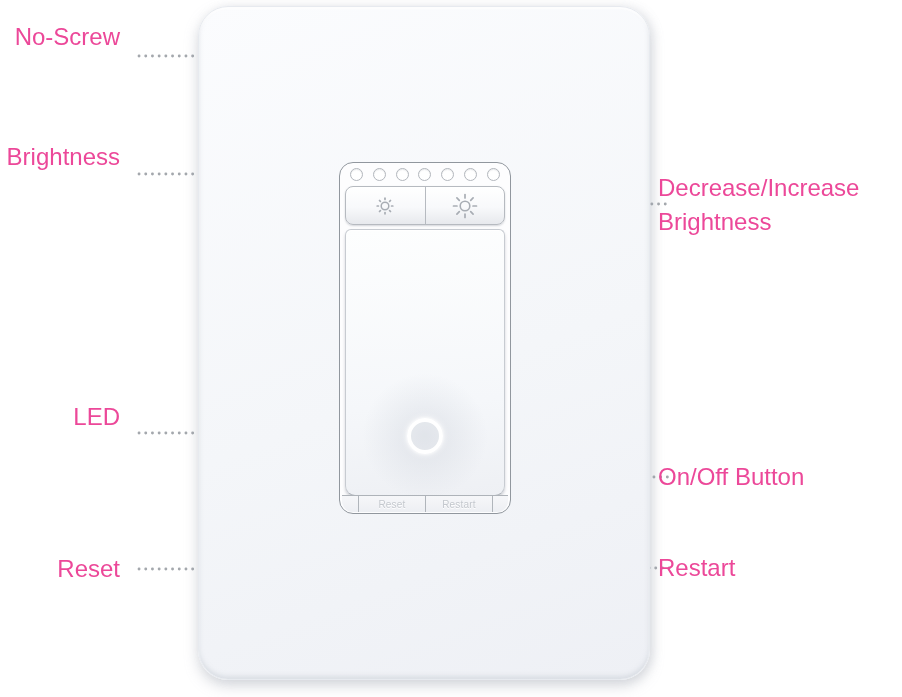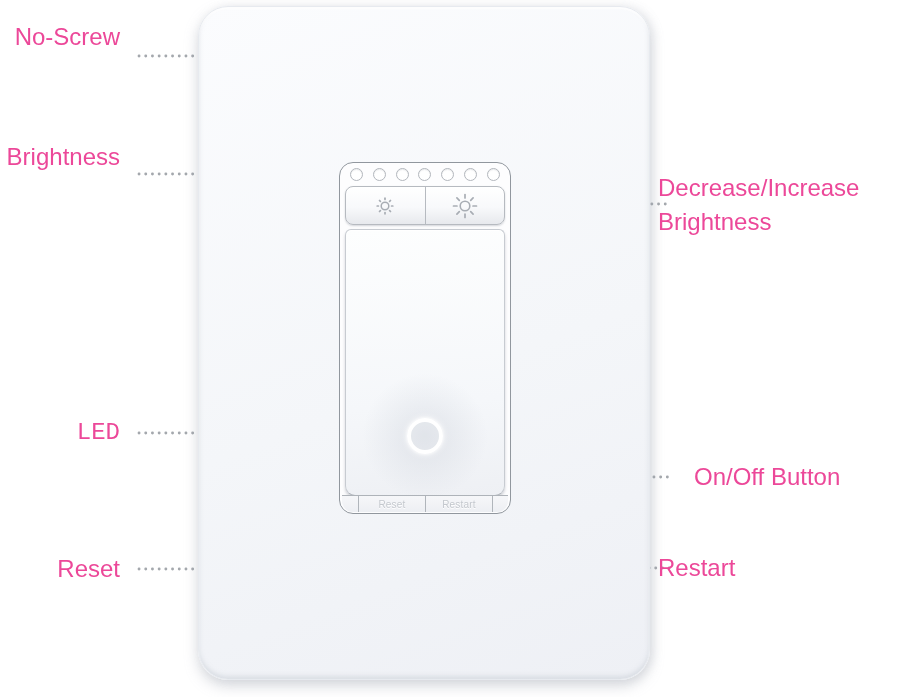--- a/index.html
+++ b/index.html
@@ -74,24 +74,24 @@
   .tab.cap{width:16px;}
   .tab.cap-r{border-left:1px solid #b0b5bb;}
   
   .callout{
     position:absolute;font-size:24px;line-height:34px;color:#ec4899;white-space:nowrap;
   }
   .callout.left{right:782px;text-align:right;}
   .callout.right{left:658px;text-align:left;}
   .co-face{top:20px;}
   .co-bright{top:140px;}
-  .co-led{top:416px;font-family:Liberation Mono, monospace;}
+  .co-led{top:400px;}
   .co-reset{top:552px;}
   .co-decrease{top:171px;}
-  .co-onoff{top:460px;margin-left:36px;}
+  .co-onoff{top:460px;}
   .co-restart{top:551px;}
 </style>
 </head>
 <body>
 
 <div class="stage">
 
   <svg class="leaders" viewBox="0 0 902 697">
     <polyline points="139,56 410,56"></polyline>
     <polyline points="139,174 346,174"></polyline>

